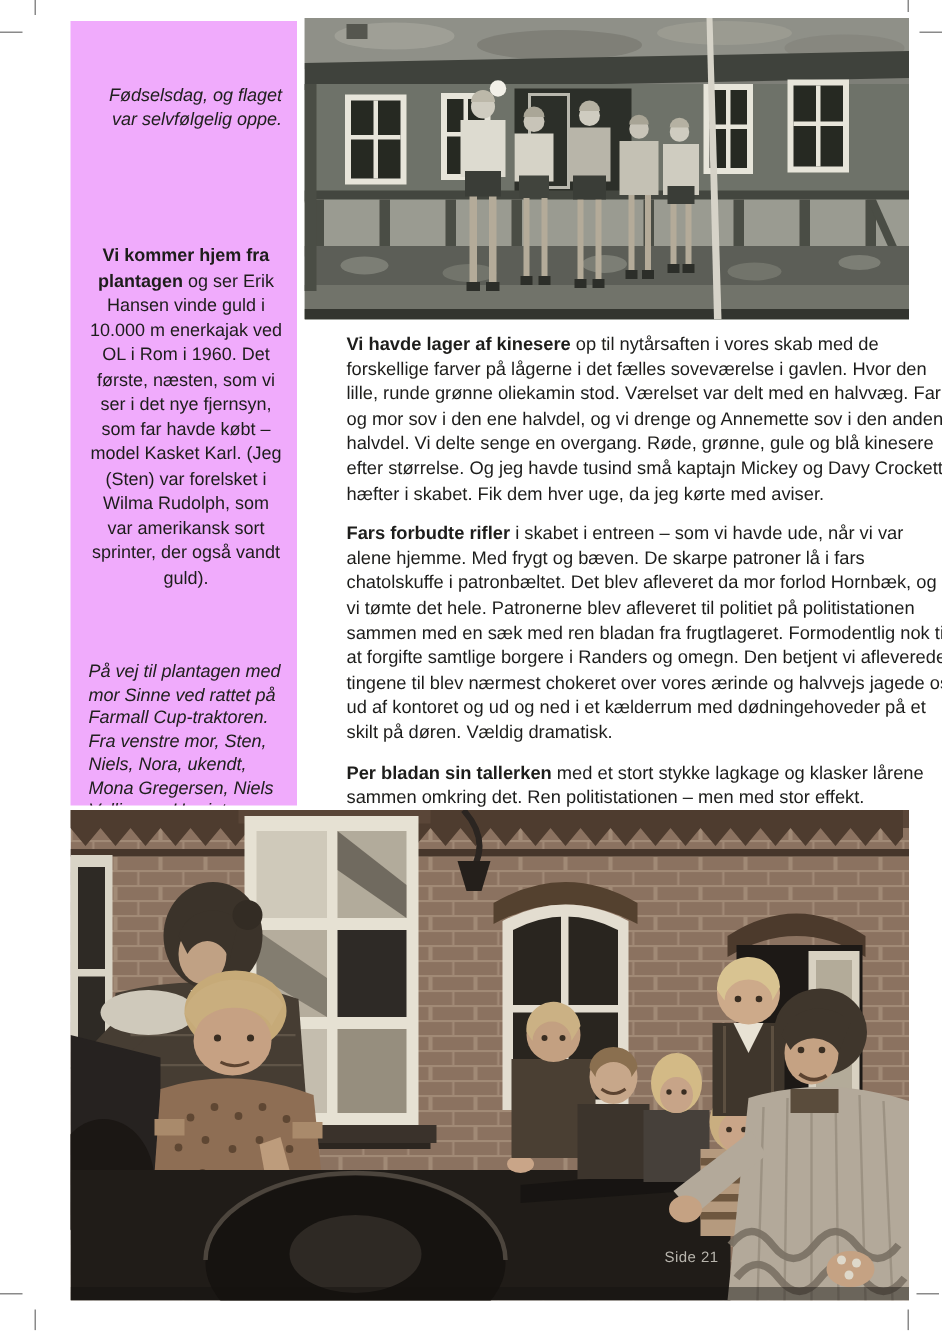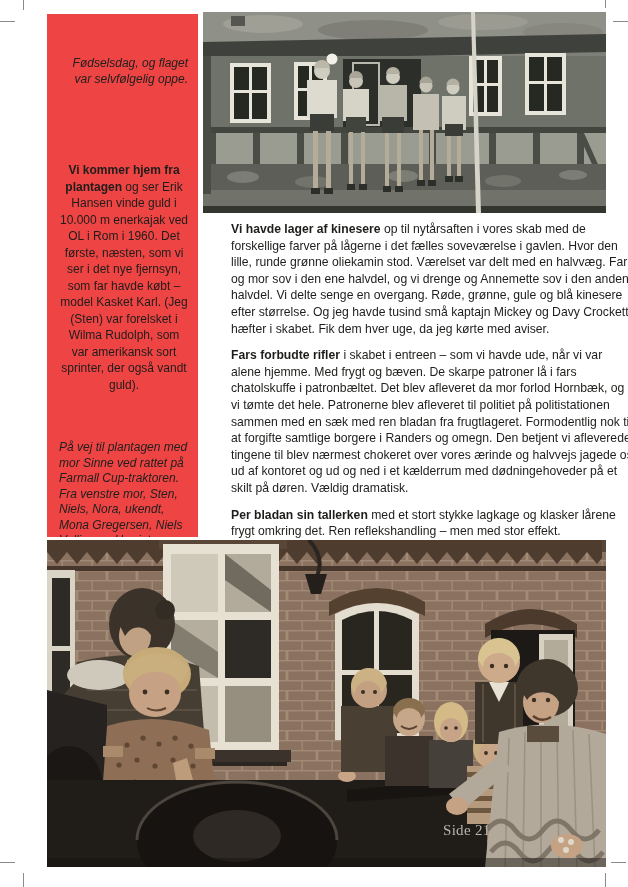--- a/index.html
+++ b/index.html
@@ -5,34 +5,34 @@
   html,body{margin:0;padding:0;background:#ffffff;}
   .page{
     position:relative;width:628px;height:887px;background:#ffffff;
     font-family:"Liberation Sans",sans-serif;color:#1d1d1b;overflow:hidden;
   }
   
   .crop{position:absolute;background:#8a8a8a;}
   
   .sidebar{
     position:absolute;left:47px;top:14px;width:151px;height:523px;
-    background:#ef4444;overflow:hidden;
+    background:#f0abfc;overflow:hidden;
   }
   .sidebar .caption{font-style:italic;font-size:12px;line-height:15.5px;color:#20201e;}
   .caption-top{position:absolute;top:30px;left:12px;right:10px;text-align:right;}
   .sidebar-para{position:absolute;top:136px;left:12px;right:9px;font-size:12px;line-height:16.5px;text-align:center;}
   .sidebar-para b{font-weight:bold;}
   .caption-bottom{position:absolute;top:414px;left:12px;right:9px;text-align:left;}
   
   .photo-top{position:absolute;left:203px;top:12px;width:403px;height:201px;margin:0;}
   .photo-bottom{position:absolute;left:47px;top:540px;width:559px;height:327px;margin:0;}
   .photo-top svg,.photo-bottom svg{display:block;width:100%;height:100%;}
   .page-num{
-    position:absolute;left:396px;top:282px;font-size:15px;letter-spacing:.3px;
-    color:#b8b5ad;font-family:Liberation Serif, serif;
+    position:absolute;left:396px;top:293px;font-size:10px;letter-spacing:.3px;
+    color:#b8b5ad;font-family:Liberation Sans, sans-serif;
   }
   
   .main-text{position:absolute;left:203px;top:221px;width:404px;margin-left:28px;}
   .main-text p{margin:0 0 10px 0;font-size:12.2px;line-height:16.6px;}
   .main-text b{font-weight:bold;}
 </style>
 </head>
 <body>
 
 <div class="page">
@@ -168,21 +168,21 @@
       </g>
 
       <polygon points="268,0 272,0 278,201 273,201" fill="#d6d3c8"></polygon>
       <rect x="0" y="44" width="8" height="138" fill="#4a4d45"></rect>
     </svg>
   </figure>
 
   <main class="main-text">
     <p><b>Vi havde lager af kinesere</b><span> op til nytårsaften i vores skab med de forskellige farver på lågerne i det fælles soveværelse i gavlen. Hvor den lille, runde grønne oliekamin stod. Værelset var delt med en halvvæg. Far og mor sov i den ene halvdel, og vi drenge og Annemette sov i den anden halvdel. Vi delte senge en overgang. Røde, grønne, gule og blå kinesere efter størrelse. Og jeg havde tusind små kaptajn Mickey og Davy Crockett hæfter i skabet. Fik dem hver uge, da jeg kørte med aviser.</span></p>
     <p><b>Fars forbudte rifler</b><span> i skabet i entreen – som vi havde ude, når vi var alene hjemme. Med frygt og bæven. De skarpe patroner lå i fars chatolskuffe i patronbæltet. Det blev afleveret da mor forlod Hornbæk, og vi tømte det hele. Patronerne blev afleveret til politiet på politistationen sammen med en sæk med ren bladan fra frugtlageret. Formodentlig nok til at forgifte samtlige borgere i Randers og omegn. Den betjent vi afleverede tingene til blev nærmest chokeret over vores ærinde og halvvejs jagede os ud af kontoret og ud og ned i et kælderrum med dødningehoveder på et skilt på døren. Vældig dramatisk.</span></p>
-    <p><b>Per bladan sin tallerken</b><span> med et stort stykke lagkage og klasker lårene frygt omkring det. Ren reflekshandling – men med stor effekt.</span></p>
+    <p><b>Per bladan sin tallerken</b><span> med et stort stykke lagkage og klasker lårene sammen omkring det. Ren politistationen – men med stor effekt.</span></p>
   </main>
 
   <figure class="photo-bottom">
     <svg viewBox="0 0 559 327" preserveAspectRatio="none">
       <defs>
         <pattern id="brick" width="30" height="20" patternUnits="userSpaceOnUse">
           <rect width="30" height="20" fill="#8b7260"></rect>
           <rect x="0" y="0" width="30" height="1.4" fill="#a18a76"></rect>
           <rect x="0" y="10" width="30" height="1.4" fill="#a18a76"></rect>
           <rect x="14.5" y="0" width="1.4" height="10" fill="#a18a76"></rect>

